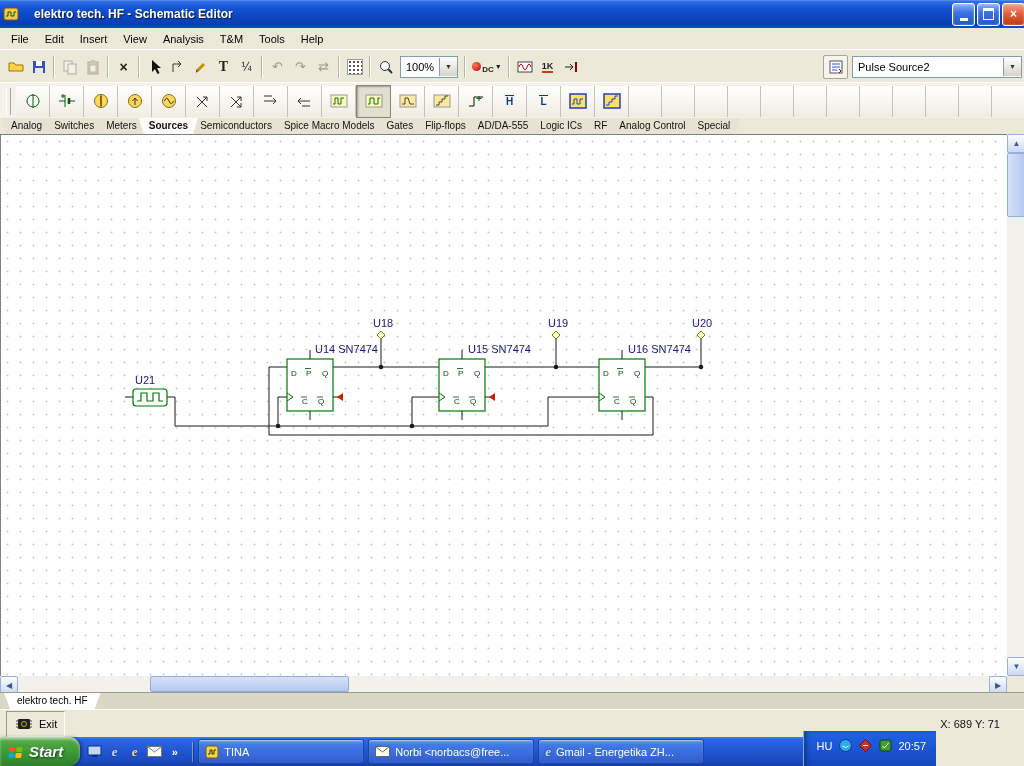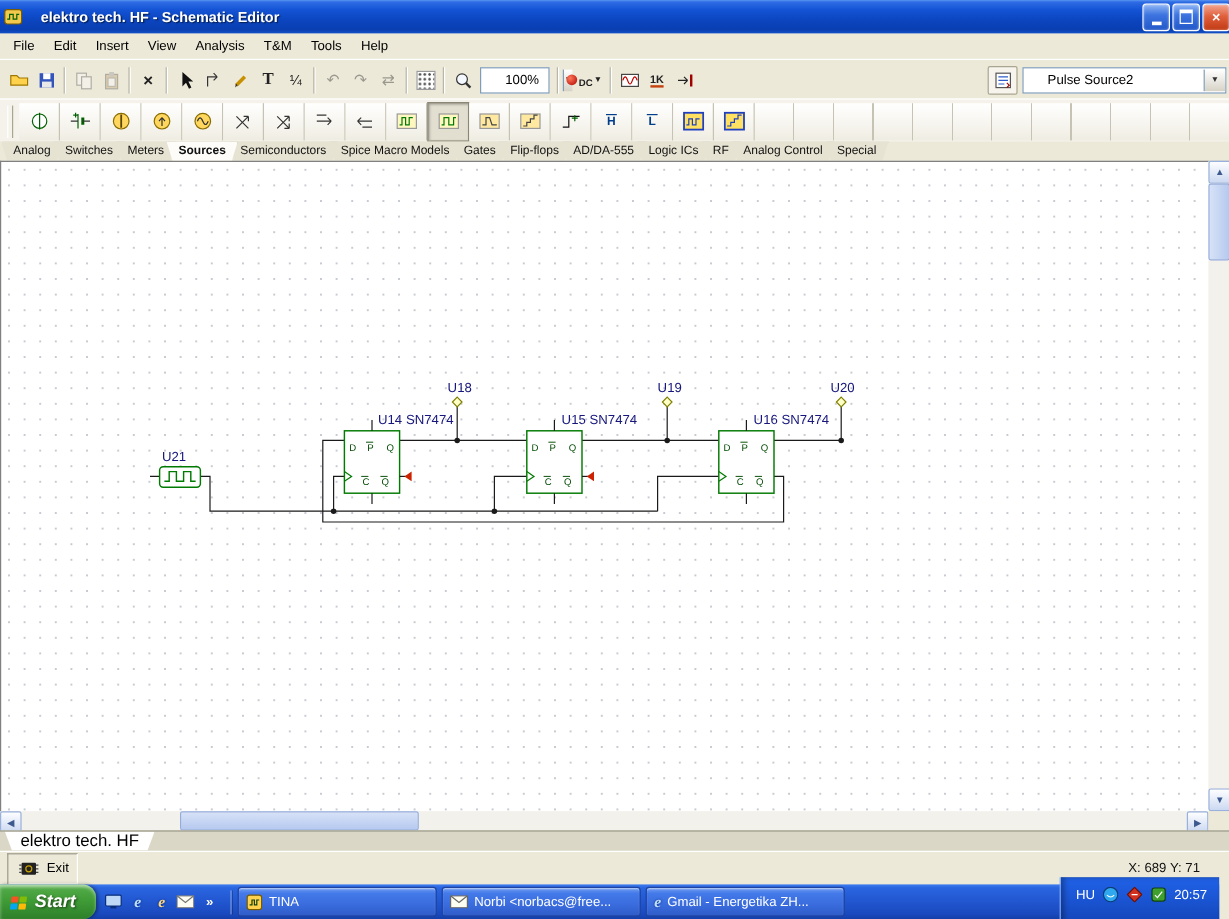--- a/index.html
+++ b/index.html
@@ -23,21 +23,21 @@
   .mitem{padding:2px 8px;color:#000}
 
   
   .toolbar{position:absolute;top:49px;left:0;width:1024px;height:33px;background:#ECE9D8;border-top:1px solid #FFF;border-bottom:1px solid #D8D5C8;
     display:flex;align-items:center;padding:0 4px}
   .tbtn{min-width:23px;height:22px;display:flex;align-items:center;justify-content:center;border-radius:2px;color:#222}
   .tbtn.dis{opacity:.4}
   .tsep{width:0;height:22px;border-left:1px solid #B9B6A8;border-right:1px solid #FFF;margin:0 3px}
   .tgrid{width:14px;height:14px;background-image:radial-gradient(#555 1px,rgba(0,0,0,0) 1.2px);background-size:4px 4px;border:1px solid #999;background-color:#fff}
   .combo{height:20px;border:1px solid #7F9DB9;background:#fff;display:flex;align-items:center;font-size:11px}
-  .combo .val{padding:0 20px;flex:1;white-space:nowrap;color:#000}
+  .combo .val{padding:0 5px;flex:1;white-space:nowrap;color:#000}
   .combo .drop{width:17px;height:18px;background:linear-gradient(180deg,#FFF,#D6D2C6);border-left:1px solid #7F9DB9;display:flex;align-items:center;justify-content:center;font-size:7px;color:#333}
   .zoomcombo{width:56px;margin:0 3px}
   .rightgroup{margin-left:auto;display:flex;align-items:center;gap:4px;padding-right:6px}
   .compcombo{width:168px}
   .dcball{width:9px;height:9px;border-radius:50%;background:radial-gradient(circle at 35% 35%,#FF7A5A,#B00000);display:inline-block}
   .dctext{font-size:8px;font-weight:bold;margin:6px 1px 0 1px}
   .iktext{font-size:9px;font-weight:bold;color:#222;border-bottom:2px solid #c2410c;line-height:10px}
 
   
   .compbar{position:absolute;top:82px;left:0;width:1024px;height:36px;background:#F4F2EA;border-top:1px solid #FFF;display:flex;align-items:center;padding-left:6px}
@@ -67,30 +67,30 @@
   .vtrack{flex:1;position:relative}
   .vthumb{position:absolute;left:0;top:0;width:16px;height:62px;background:linear-gradient(90deg,#D7E2F7,#B6C9EF);border:1px solid #93ACDE;border-radius:2px}
   .hscroll{position:absolute;top:676px;left:0;width:1007px;height:16px;background:#F2F1EC;display:flex}
   .hscroll .sbtn{width:16px;height:16px}
   .htrack{flex:1;position:relative}
   .hthumb{position:absolute;top:0;left:132px;width:197px;height:14px;background:linear-gradient(180deg,#D7E2F7,#B6C9EF);border:1px solid #93ACDE;border-radius:2px}
   .corner{position:absolute;top:676px;left:1007px;width:17px;height:16px;background:#ECE9D8}
 
   
   .sheetrow{position:absolute;top:692px;left:0;width:1024px;height:17px;background:#DAD7C7;border-top:1px solid #9C9A8A;display:flex;padding-left:4px}
-  .sheettab{height:16px;line-height:15px;padding:0 13px;background:#FFFFFF;font-size:14px;color:#000;
+  .sheettab{height:16px;line-height:15px;padding:0 13px;background:#FFFFFF;font-size:10px;color:#000;
     clip-path:polygon(0 0,100% 0,calc(100% - 6px) 100%,6px 100%);filter:drop-shadow(1px 0 0 #8F8D7C)}
 
   
   .statusbar{position:absolute;top:709px;left:0;width:1024px;height:28px;background:#ECE9D8;border-top:1px solid #FFF;display:flex;align-items:center;padding:0 6px}
   .exitpanel{display:flex;align-items:center;gap:5px;height:24px;padding:0 7px;border:1px solid;border-color:#9C9A8A #FFF #FFF #9C9A8A;color:#000}
   .coords{margin-left:auto;margin-right:30px;color:#111}
 
   
-  .taskbar{position:absolute;top:737px;left:0;width:1016px;height:29px;
+  .taskbar{position:absolute;top:737px;left:0;width:936px;height:29px;
     background:linear-gradient(180deg,#3E7CF0 0%,#2A65E0 10%,#2258D2 45%,#1A49BE 85%,#143FA8 100%);
     display:flex;align-items:center}
   .startbtn{height:29px;padding:0 17px 0 8px;border-radius:0 11px 11px 0;
     background:linear-gradient(180deg,#84C57A 0%,#4FA845 14%,#3E9A35 50%,#2F822B 95%);
     display:flex;align-items:center;gap:6px;color:#fff;font-style:italic;font-weight:bold;font-size:15px;
     text-shadow:1px 1px 2px rgba(0,0,0,.55);box-shadow:inset 0 2px 3px rgba(255,255,255,.45),2px 0 3px rgba(0,0,0,.35)}
   .winflag{display:inline-block;transform:skewX(-8deg);width:15px}
   .winflag i{display:block;width:6px;height:5px;float:left;margin:0.5px;border-radius:1px}
   .winflag i:nth-child(1){background:#F35325}.winflag i:nth-child(2){background:#81BC06}
   .winflag i:nth-child(3){background:#05A6F0}.winflag i:nth-child(4){background:#FFBA08}

